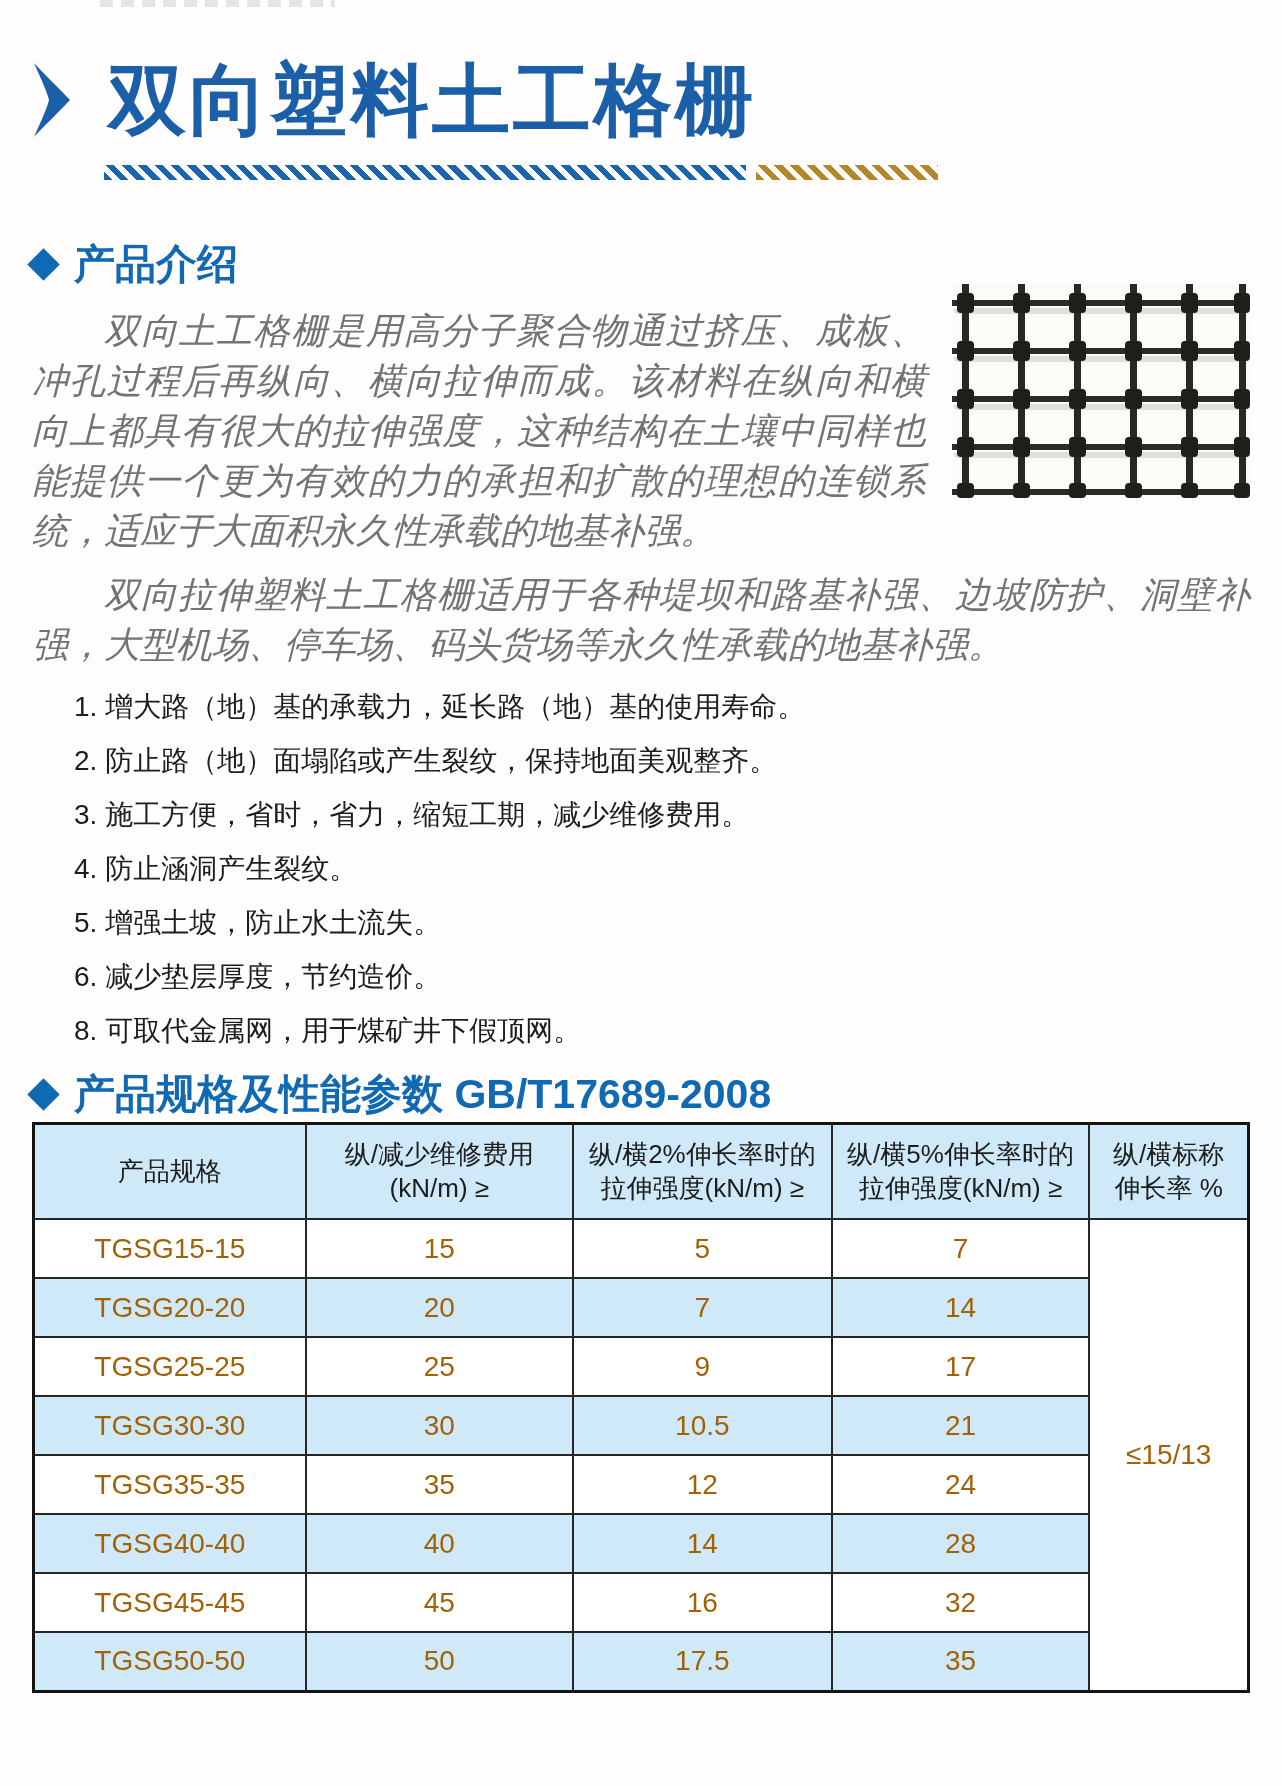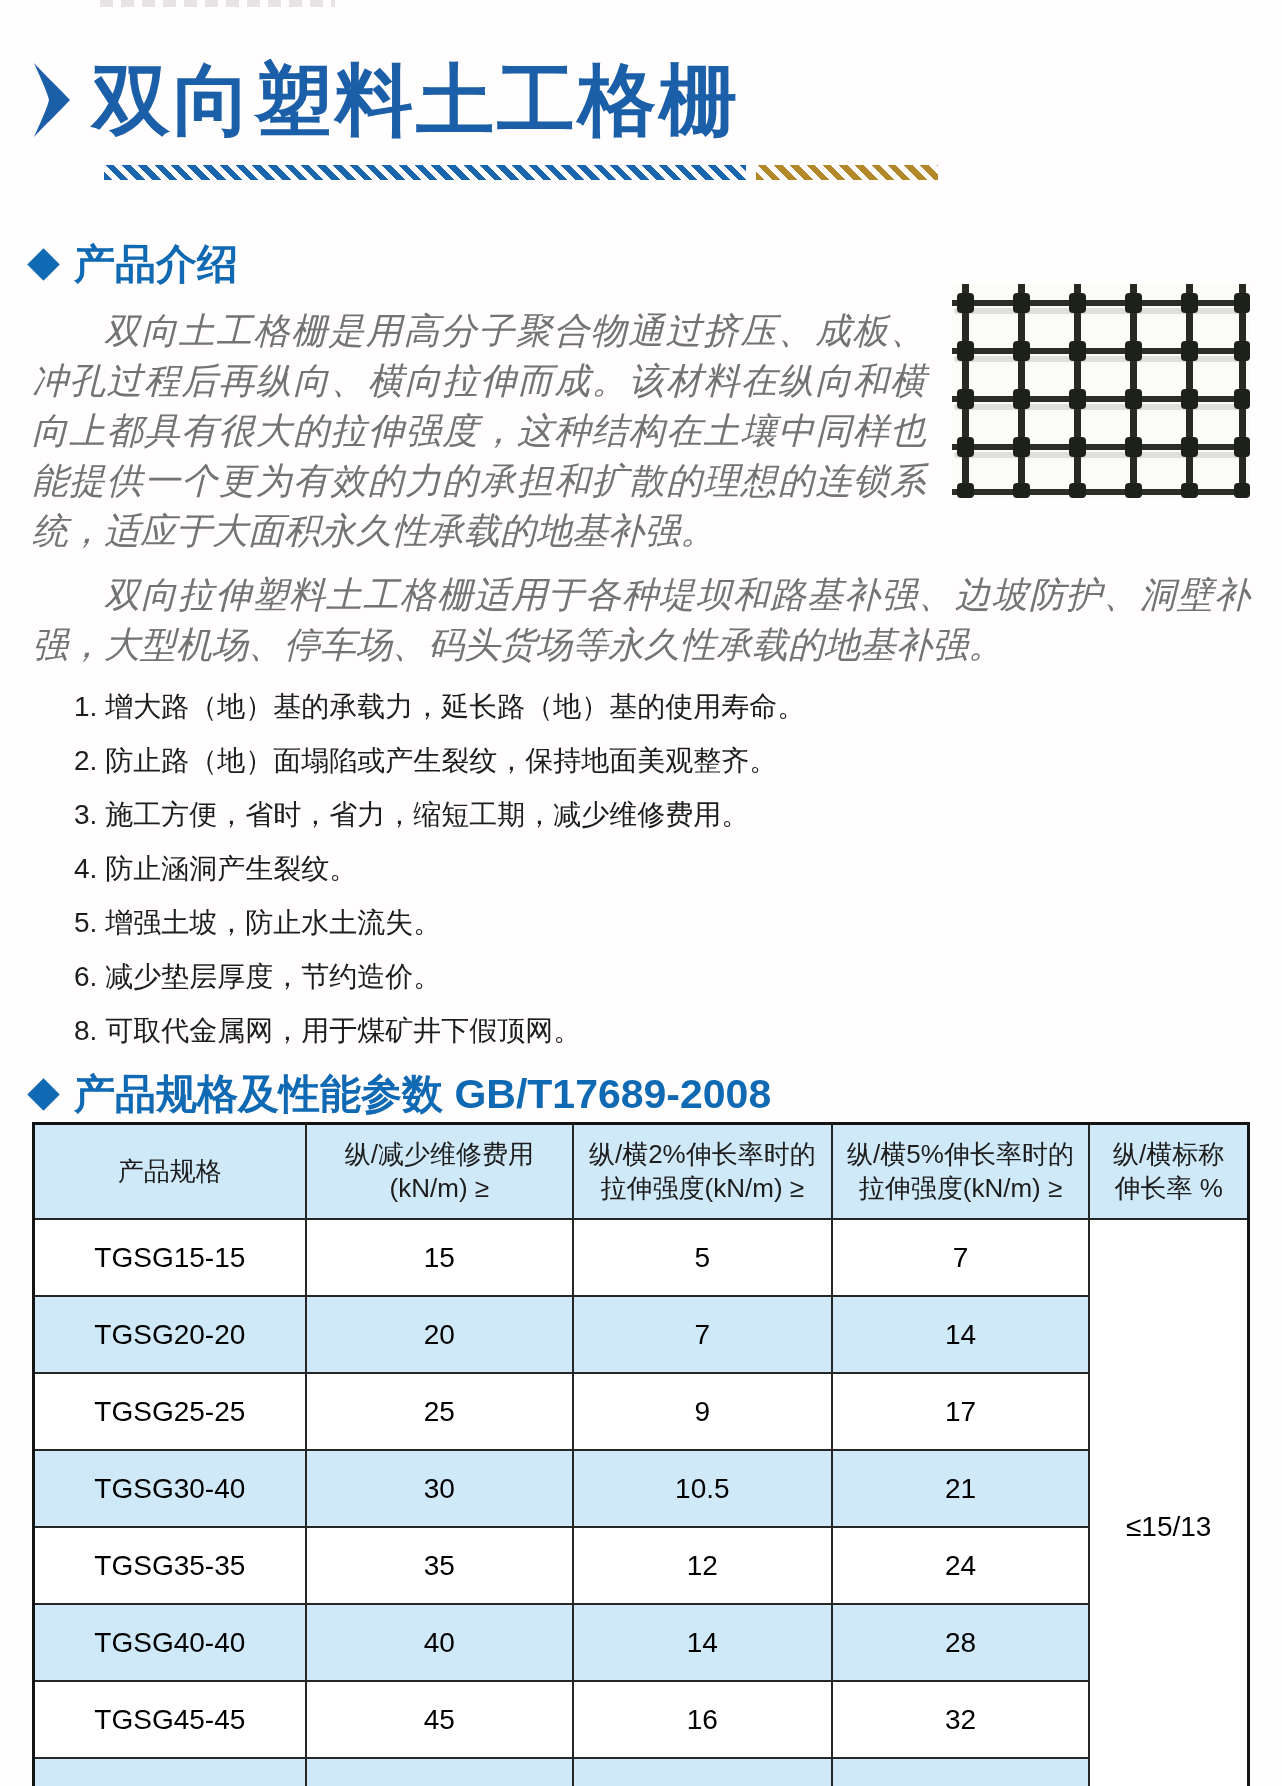--- a/index.html
+++ b/index.html
@@ -23,21 +23,21 @@
     top: -3px; left: 100px;
     width: 235px; height: 10px;
     background: repeating-linear-gradient(90deg, #c6c4c4 0 13px, transparent 13px 21px);
     opacity: .45;
   }
   
   .title-row {
     margin-top: 56px;
     display: flex;
     align-items: center;
-    gap: 18px;
+    gap: 34px;
   }
   .chevron { flex: 0 0 auto; width: 42px; height: 78px; }
   .chevron svg { display: block; width: 42px; height: 78px; }
   h1.page-title {
     font-family: "DejaVu Serif", "Liberation Serif", serif;
     font-size: 78px;
     line-height: 1.12;
     font-weight: 700;
     color: #1c5fa9;
     letter-spacing: 3px;
@@ -123,24 +123,24 @@
   }
   .spec-table th {
     height: 96px;
     background: #cfe9f8;
     font-weight: 400;
     font-size: 26px;
     line-height: 34px;
     color: #1d1d1d;
   }
   .spec-table td {
-    height: 77px;
+    height: 59px;
     font-size: 28px;
     background: #ffffff;
-    color: #000000;
+    color: #a16207;
     text-align: center;
   }
   .spec-table tr.stripe td { background: #cfe9f8; }
   .spec-table td.merged { background: #ffffff; font-size: 28px; }
   .th-l2:empty { display: none; }
   .col-model { width: 22.4%; }
   .col-tensile { width: 22.0%; }
   .col-2pct { width: 21.3%; }
   .col-5pct { width: 21.2%; }
   .col-elong { width: 13.1%; }
@@ -302,21 +302,21 @@
           <td>7</td>
           <td>14</td>
         </tr>
         <tr>
           <td>TGSG25-25</td>
           <td>25</td>
           <td>9</td>
           <td>17</td>
         </tr>
         <tr class="stripe">
-          <td>TGSG30-40</td>
+          <td>TGSG30-30</td>
           <td>30</td>
           <td>10.5</td>
           <td>21</td>
         </tr>
         <tr>
           <td>TGSG35-35</td>
           <td>35</td>
           <td>12</td>
           <td>24</td>
         </tr>

